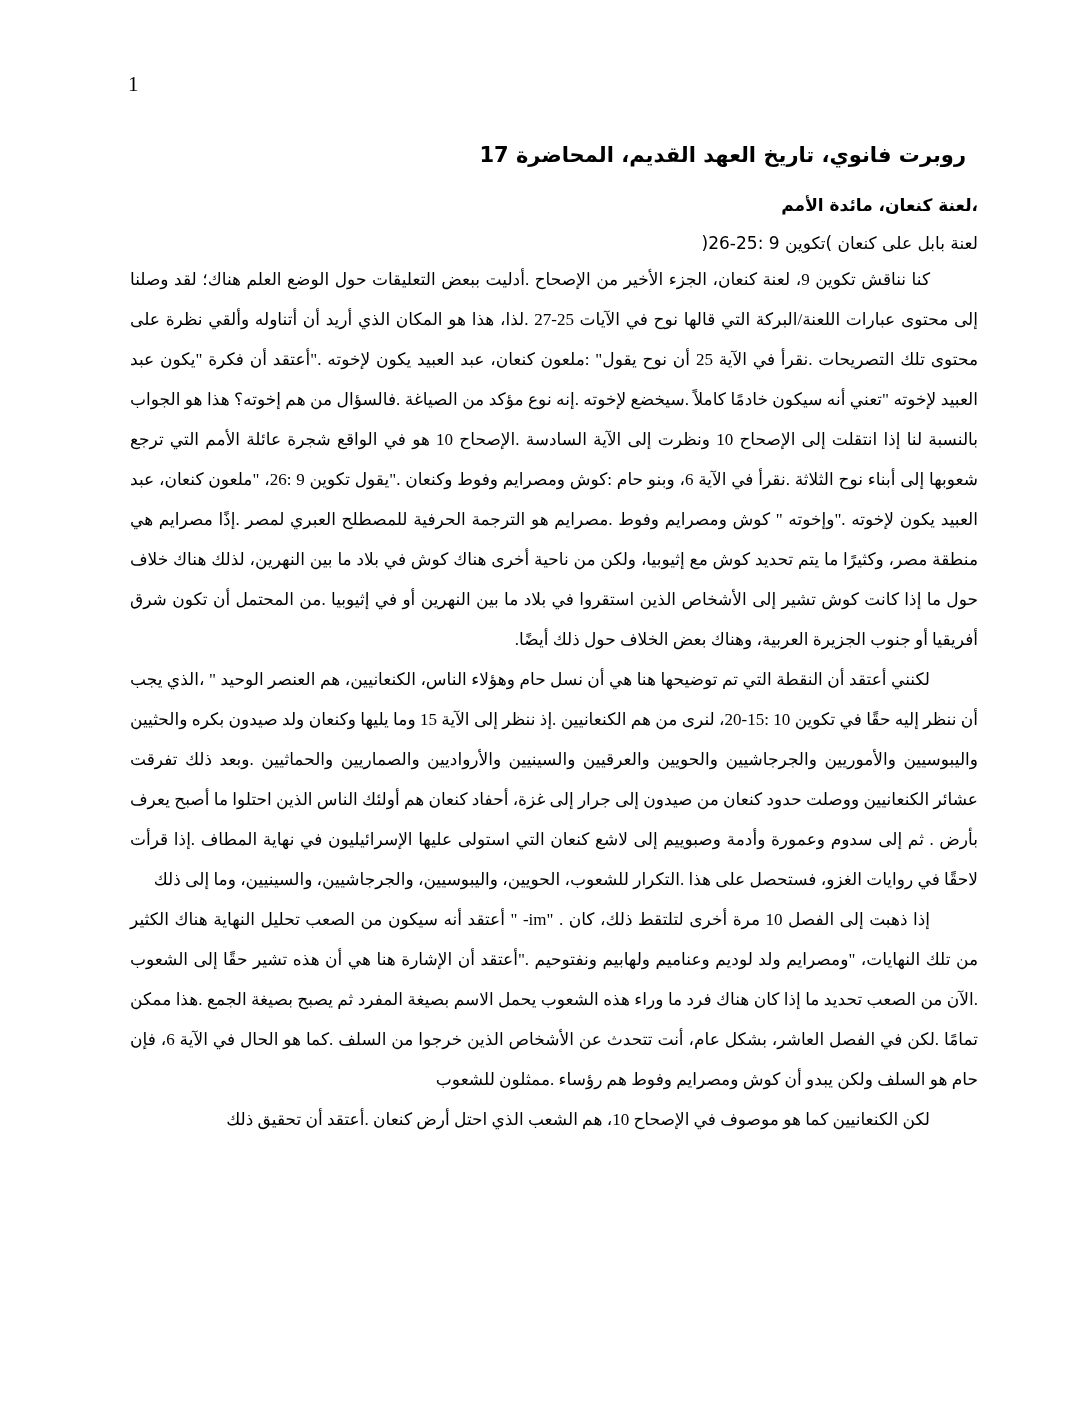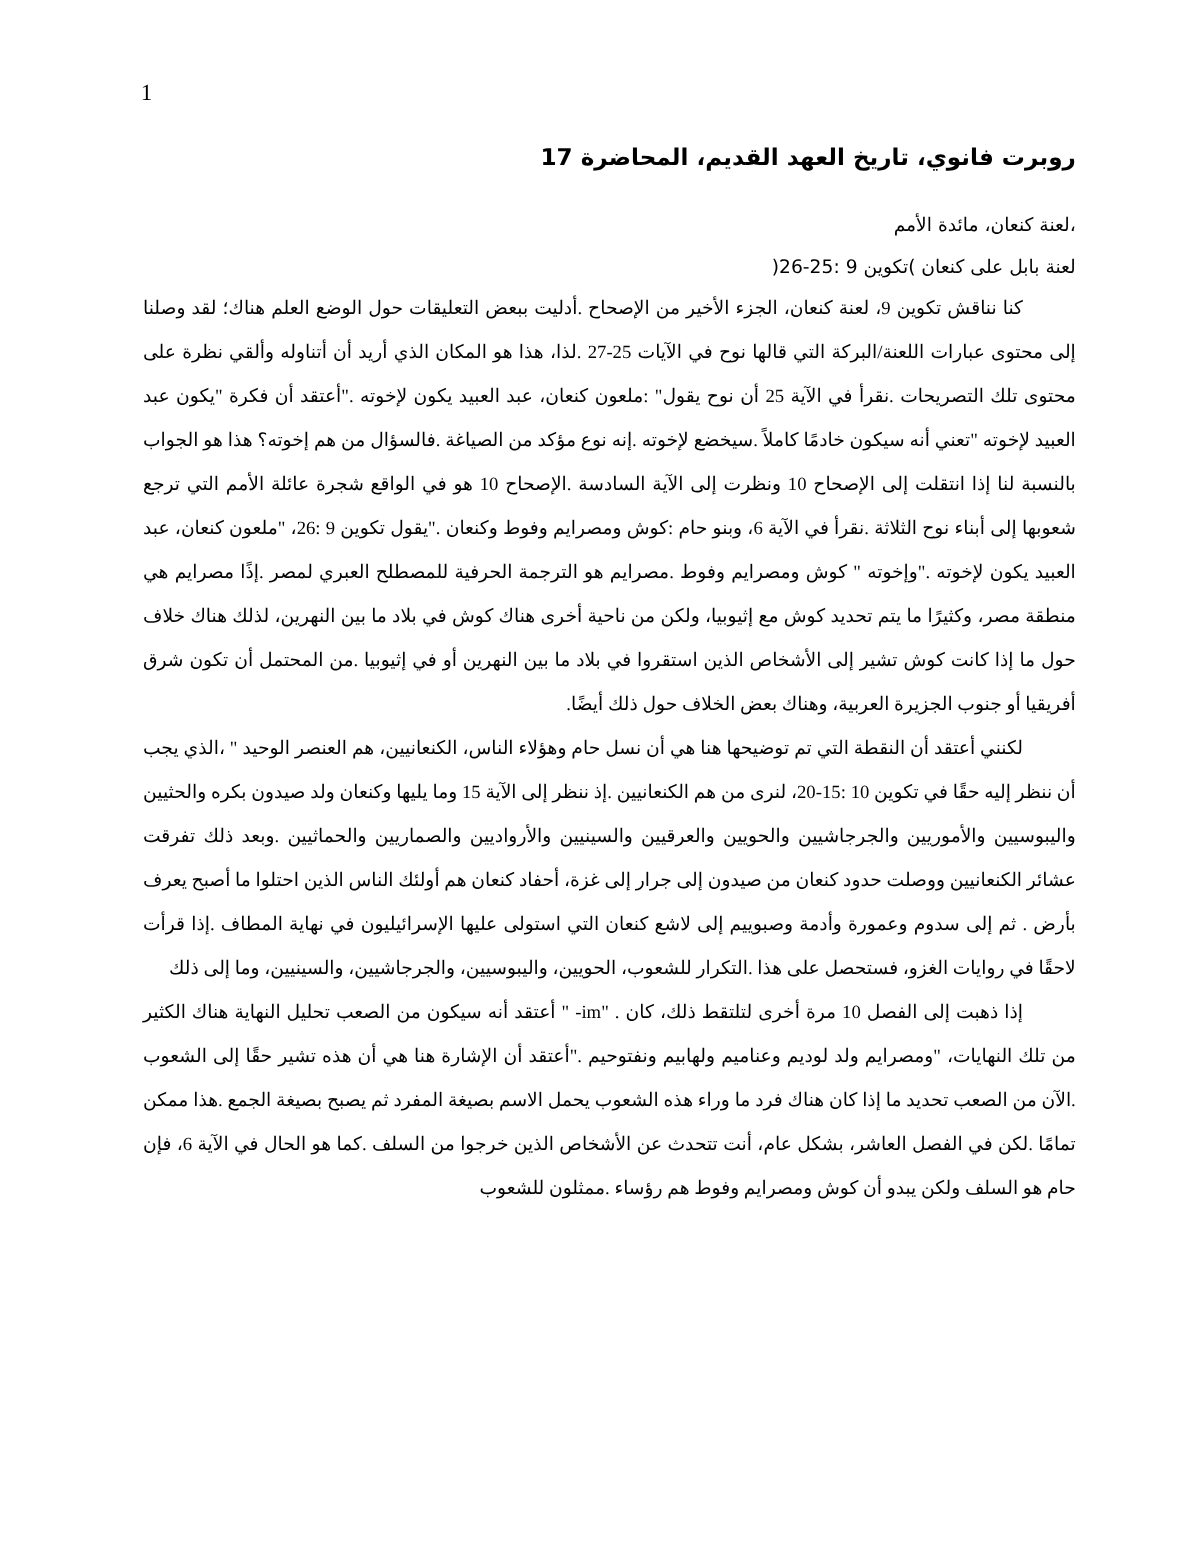--- a/index.html
+++ b/index.html
@@ -10,25 +10,25 @@
     .page-number {
       position: absolute; left: 128px; top: 72px;
       font-family: "Liberation Serif", serif; font-size: 21px;
     }
     .doc {
       position: absolute; left: 130px; width: 848px; top: 128px;
       direction: rtl; text-align: right;
       font-family: "DejaVu Sans", sans-serif;
     }
     .title {
-      font-weight: bold; font-size: 21px; line-height: 30px; margin: 0;
+      font-weight: bold; font-size: 21px; line-height: 30px; margin: 12px;
       position: absolute; right: 0; top: 0; width: 848px;
     }
     .subtitle {
-      font-weight: normal; font-size: 17px; line-height: 26px;
+      font-weight: bold; font-size: 17px; line-height: 26px;
       position: absolute; right: 0; top: 64px; width: 848px;
     }
     .section-heading {
       font-size: 17px; line-height: 26px;
       position: absolute; right: 0; top: 102px; width: 848px;
     }
     .body-text {
       position: absolute; right: 0; top: 132px; width: 848px;
       font-size: 17px; line-height: 40px; text-align: justify;
       text-align-last: right;
@@ -42,14 +42,15 @@
 <div class="page-number">1</div>
 
 <div class="doc">
   <h1 class="title">روبرت فانوي، تاريخ العهد القديم، المحاضرة 17</h1>
   <div class="subtitle">،لعنة كنعان، مائدة الأمم</div>
   <div class="section-heading">لعنة بابل على كنعان )تكوين 9 :25-26(</div>
   <div class="body-text">
     <p>كنا نناقش تكوين 9، لعنة كنعان، الجزء الأخير من الإصحاح .أدليت ببعض التعليقات حول الوضع العلم هناك؛ لقد وصلنا إلى محتوى عبارات اللعنة/البركة التي قالها نوح في الآيات 25-27 .لذا، هذا هو المكان الذي أريد أن أتناوله وألقي نظرة على محتوى تلك التصريحات .نقرأ في الآية 25 أن نوح يقول" :ملعون كنعان، عبد العبيد يكون لإخوته ."أعتقد أن فكرة "يكون عبد العبيد لإخوته "تعني أنه سيكون خادمًا كاملاً .سيخضع لإخوته .إنه نوع مؤكد من الصياغة .فالسؤال من هم إخوته؟ هذا هو الجواب بالنسبة لنا إذا انتقلت إلى الإصحاح 10 ونظرت إلى الآية السادسة .الإصحاح 10 هو في الواقع شجرة عائلة الأمم التي ترجع شعوبها إلى أبناء نوح الثلاثة .نقرأ في الآية 6، وبنو حام :كوش ومصرايم وفوط وكنعان ."يقول تكوين 9 :26، "ملعون كنعان، عبد العبيد يكون لإخوته ."وإخوته " كوش ومصرايم وفوط .مصرايم هو الترجمة الحرفية للمصطلح العبري لمصر .إذًا مصرايم هي منطقة مصر، وكثيرًا ما يتم تحديد كوش مع إثيوبيا، ولكن من ناحية أخرى هناك كوش في بلاد ما بين النهرين، لذلك هناك خلاف حول ما إذا كانت كوش تشير إلى الأشخاص الذين استقروا في بلاد ما بين النهرين أو في إثيوبيا .من المحتمل أن تكون شرق أفريقيا أو جنوب الجزيرة العربية، وهناك بعض الخلاف حول ذلك أيضًا.</p>
     <p>لكنني أعتقد أن النقطة التي تم توضيحها هنا هي أن نسل حام وهؤلاء الناس، الكنعانيين، هم العنصر الوحيد " ،الذي يجب أن ننظر إليه حقًا في تكوين 10 :15-20، لنرى من هم الكنعانيين .إذ ننظر إلى الآية 15 وما يليها وكنعان ولد صيدون بكره والحثيين واليبوسيين والأموريين والجرجاشيين والحويين والعرقيين والسينيين والأرواديين والصماريين والحماثيين .وبعد ذلك تفرقت عشائر الكنعانيين ووصلت حدود كنعان من صيدون إلى جرار إلى غزة، أحفاد كنعان هم أولئك الناس الذين احتلوا ما أصبح يعرف بأرض . ثم إلى سدوم وعمورة وأدمة وصبوييم إلى لاشع كنعان التي استولى عليها الإسرائيليون في نهاية المطاف .إذا قرأت لاحقًا في روايات الغزو، فستحصل على هذا .التكرار للشعوب، الحويين، واليبوسيين، والجرجاشيين، والسينيين، وما إلى ذلك</p>
     <p>إذا ذهبت إلى الفصل 10 مرة أخرى لتلتقط ذلك، كان . "im- " أعتقد أنه سيكون من الصعب تحليل النهاية هناك الكثير من تلك النهايات، "ومصرايم ولد لوديم وعناميم ولهابيم ونفتوحيم ."أعتقد أن الإشارة هنا هي أن هذه تشير حقًا إلى الشعوب .الآن من الصعب تحديد ما إذا كان هناك فرد ما وراء هذه الشعوب يحمل الاسم بصيغة المفرد ثم يصبح بصيغة الجمع .هذا ممكن تمامًا .لكن في الفصل العاشر، بشكل عام، أنت تتحدث عن الأشخاص الذين خرجوا من السلف .كما هو الحال في الآية 6، فإن حام هو السلف ولكن يبدو أن كوش ومصرايم وفوط هم رؤساء .ممثلون للشعوب</p>
+    <p>لكن الكنعانيين كما هو موصوف في الإصحاح 10، هم الشعب الذي احتل أرض كنعان .أعتقد أن تحقيق ذلك</p>
   </div>
 </div>
 
 </body></html>

